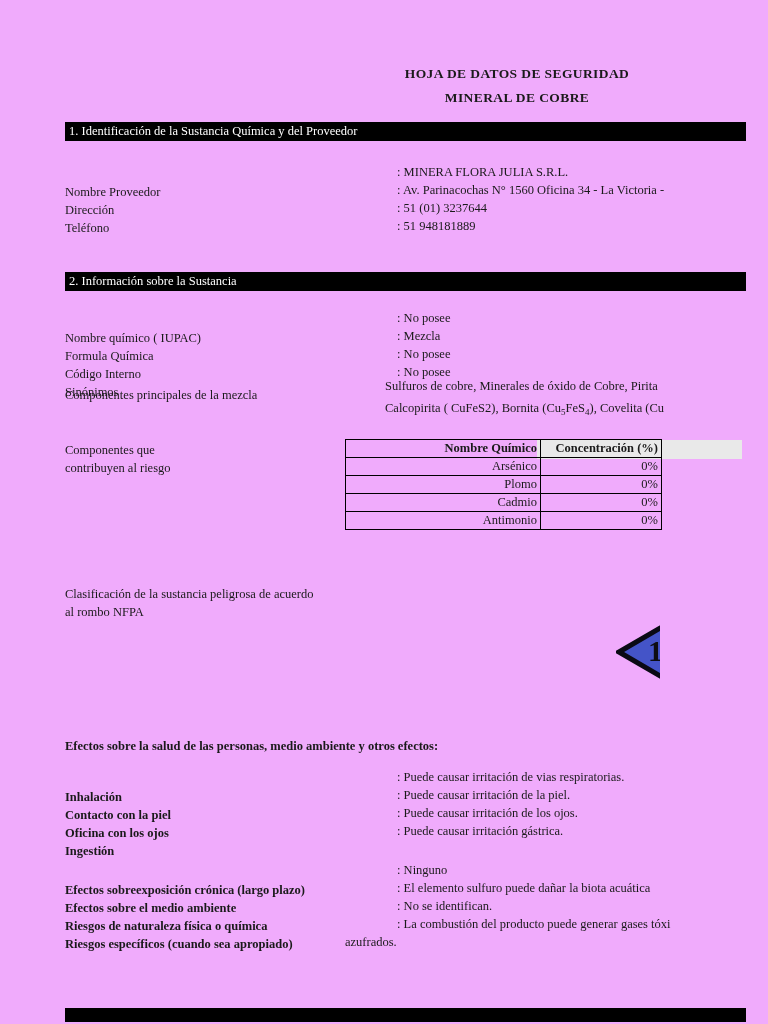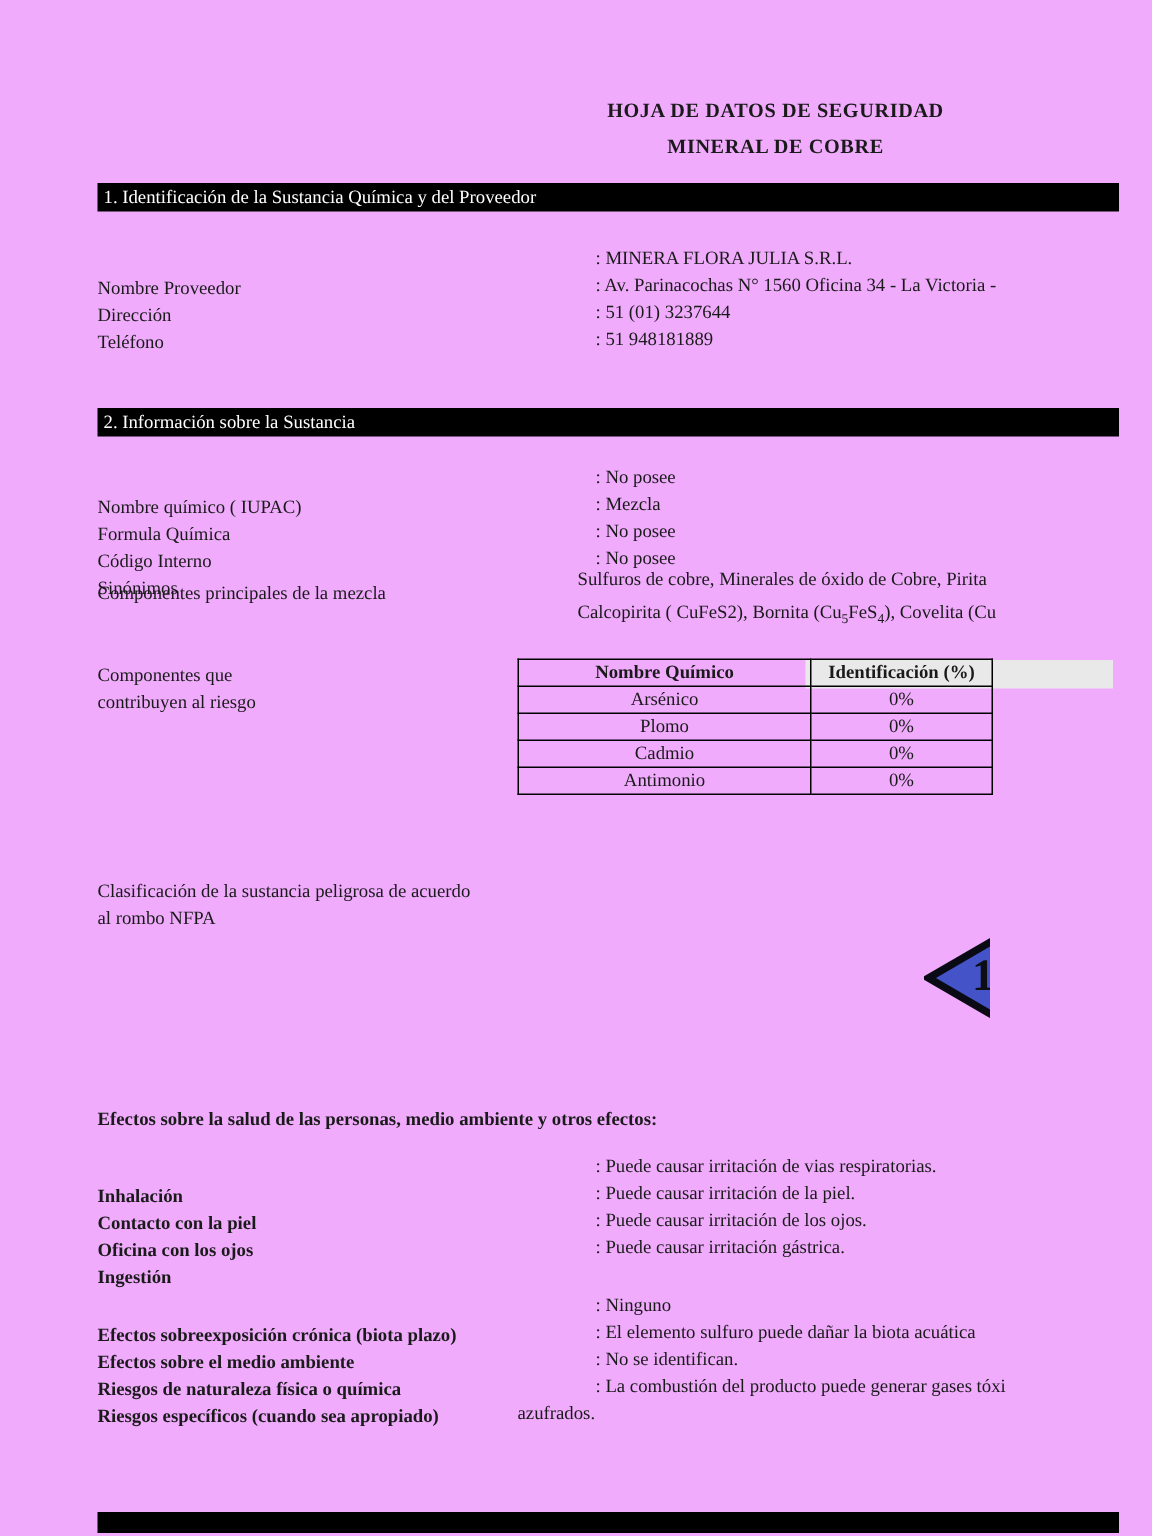--- a/index.html
+++ b/index.html
@@ -18,21 +18,21 @@
   .kv .lbl{position:absolute;left:0;top:0;margin-top:20px;}
   .kv .val{position:absolute;left:296px;top:0;margin-left:36px;}
   .bold .lbl{font-weight:bold;}
   .plain{position:absolute;font-size:12.5px;line-height:18px;white-space:nowrap;}
   .boldtext{font-weight:bold;text-align:center;}
   .graypatch{position:absolute;left:537px;top:440px;width:205px;height:19px;
     background:#e9e9e9;}
   table.conc{position:absolute;left:345px;top:439px;border-collapse:collapse;
     font-size:12.5px;}
   table.conc th,table.conc td{border:1px solid #000000;padding:0 3px;
-    height:17px;text-align:center;font-weight:normal;white-space:nowrap;}
+    height:17px;text-align:right;font-weight:normal;white-space:nowrap;}
   table.conc th{font-weight:bold;}
   table.conc .c1{width:188px;}
   table.conc .c2{width:114px;}
   #nfpa{position:absolute;left:616px;top:617px;width:44px;height:70px;
     overflow:hidden;}
   #nfpa .digit{position:absolute;left:32px;top:17px;font-size:30px;
     font-weight:bold;color:#0d0d14;font-family:"Liberation Serif",serif;}
   .sub{font-size:9px;vertical-align:-3px;}
   .cliptext{overflow:hidden;margin-left:40px;}
 </style>
@@ -87,21 +87,21 @@
   <div class="plain cliptext" style="left:345px;top:399px;width:423px"><span>Calcopirita ( CuFeS2), Bornita (Cu</span><span class="sub">5</span><span>FeS</span><span class="sub">4</span><span>), Covelita (Cu</span></div>
 
   <div class="plain" style="left:65px;top:441px">Componentes que</div>
   <div class="plain" style="left:65px;top:459px">contribuyen al riesgo</div>
 
   <div class="graypatch"></div>
   <table class="conc">
     <tbody>
         <tr>
       <th class="c1">Nombre Químico</th>
-      <th class="c2">Identificación (%)</th>
+      <th class="c2">Concentración (%)</th>
     </tr>
     <tr>
       <td>Arsénico</td>
       <td>0%</td>
     </tr>
     <tr>
       <td>Plomo</td>
       <td>0%</td>
     </tr>
     <tr>
@@ -139,21 +139,21 @@
   <div class="kv bold" style="top:804px">
     <span class="lbl">Oficina con los ojos</span>
     <span class="val">: Puede causar irritación de los ojos.</span>
   </div>
   <div class="kv bold" style="top:822px">
     <span class="lbl">Ingestión</span>
     <span class="val">: Puede causar irritación gástrica.</span>
   </div>
 
   <div class="kv bold" style="top:861px">
-    <span class="lbl">Efectos sobreexposición crónica (biota plazo)</span>
+    <span class="lbl">Efectos sobreexposición crónica (largo plazo)</span>
     <span class="val">: Ninguno</span>
   </div>
   <div class="kv bold" style="top:879px">
     <span class="lbl">Efectos sobre el medio ambiente</span>
     <span class="val">: El elemento sulfuro puede dañar la biota acuática</span>
   </div>
   <div class="kv bold" style="top:897px">
     <span class="lbl">Riesgos de naturaleza física o química</span>
     <span class="val">: No se identifican.</span>
   </div>

